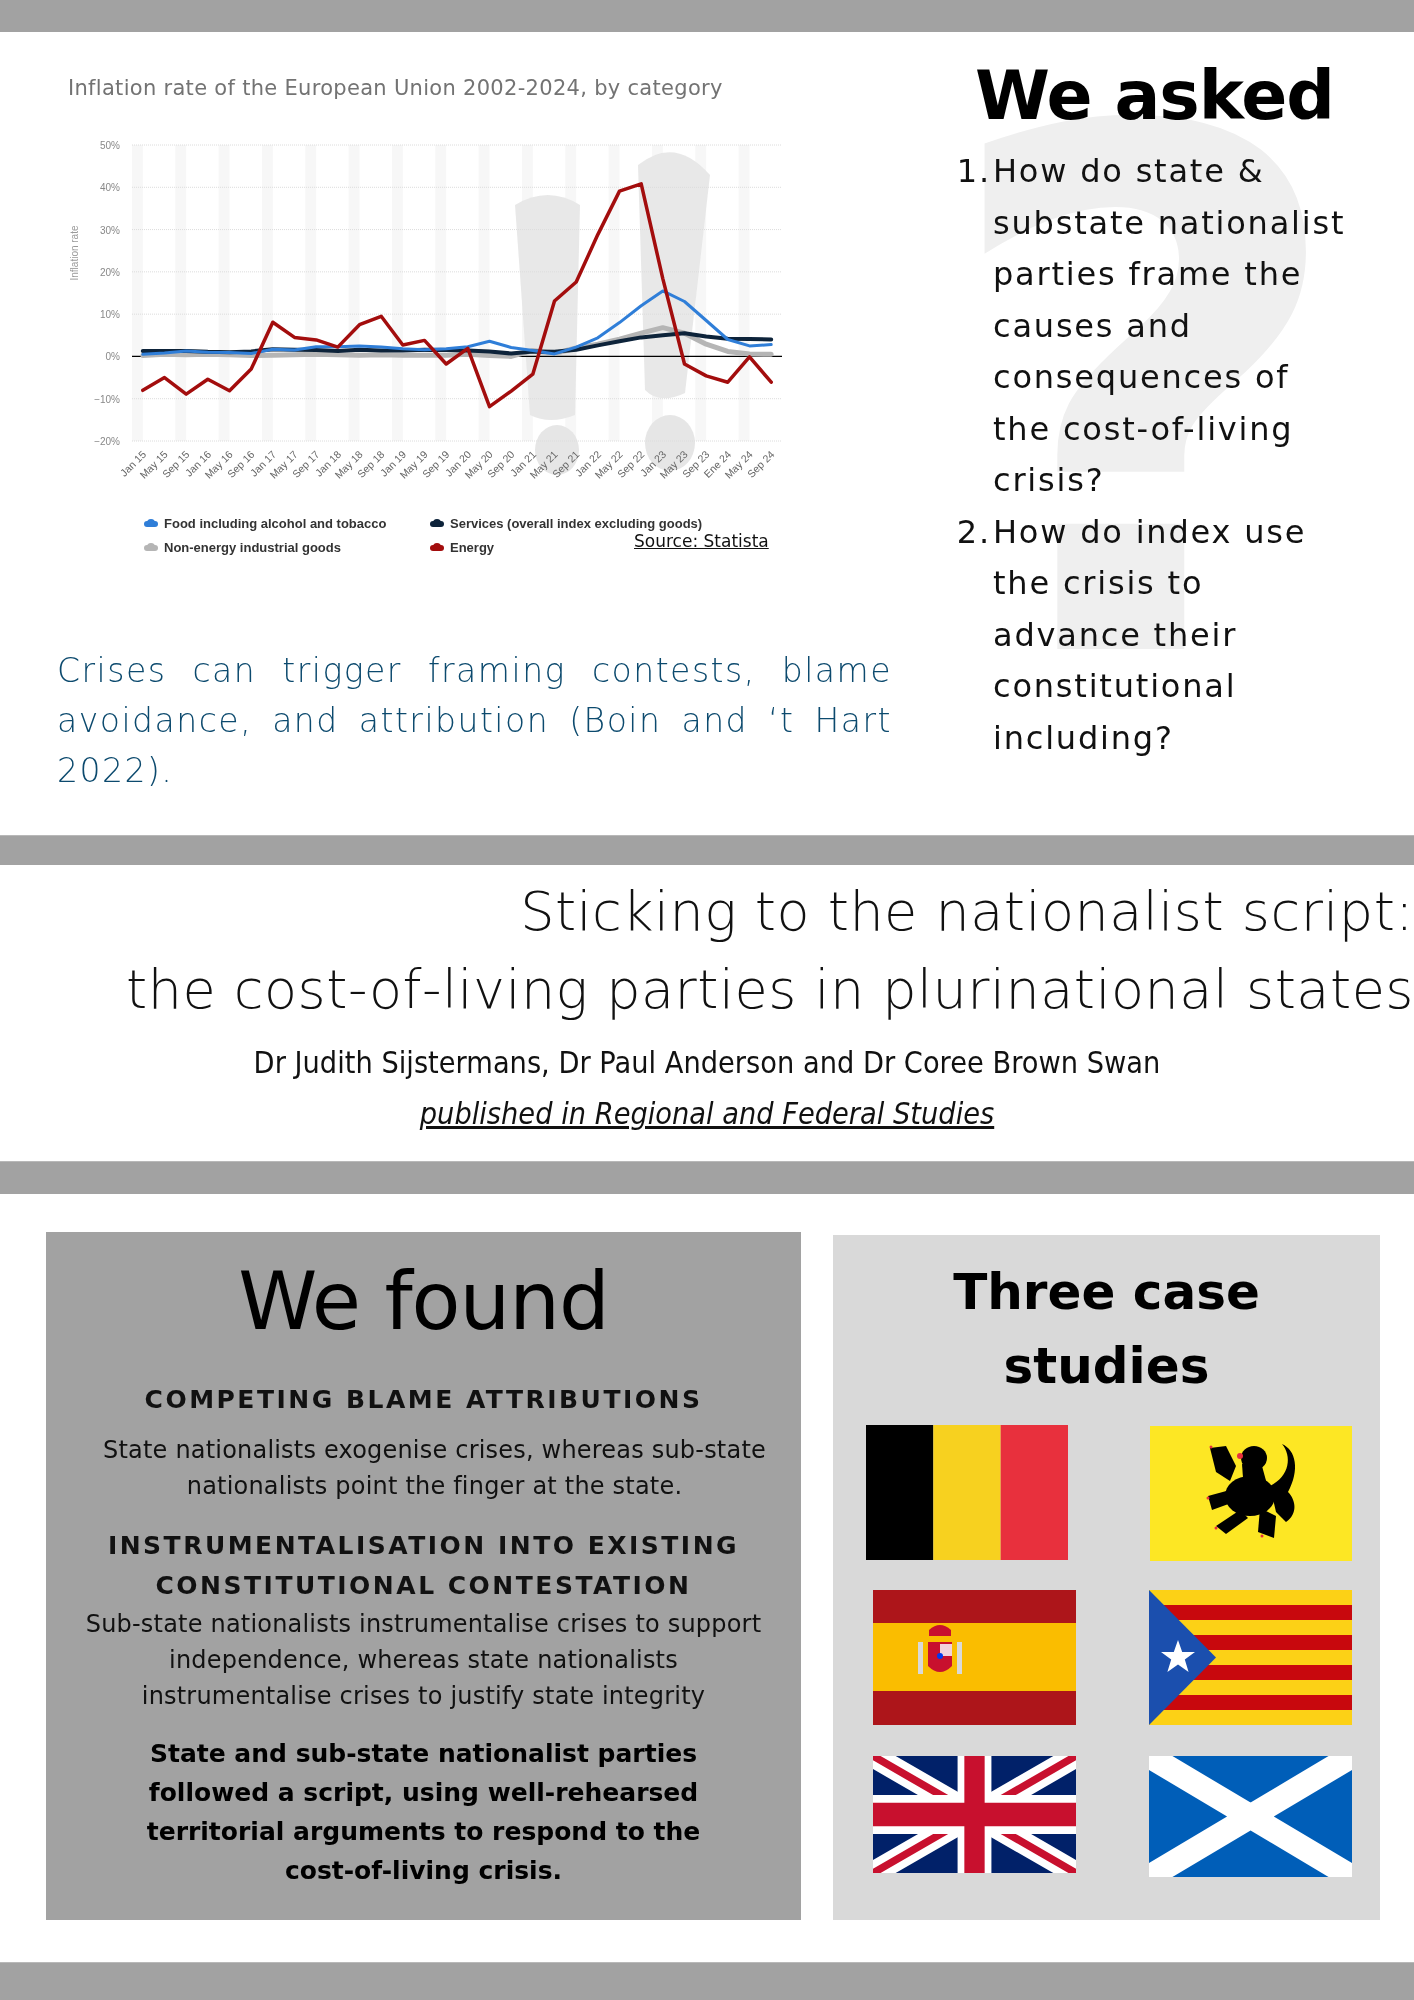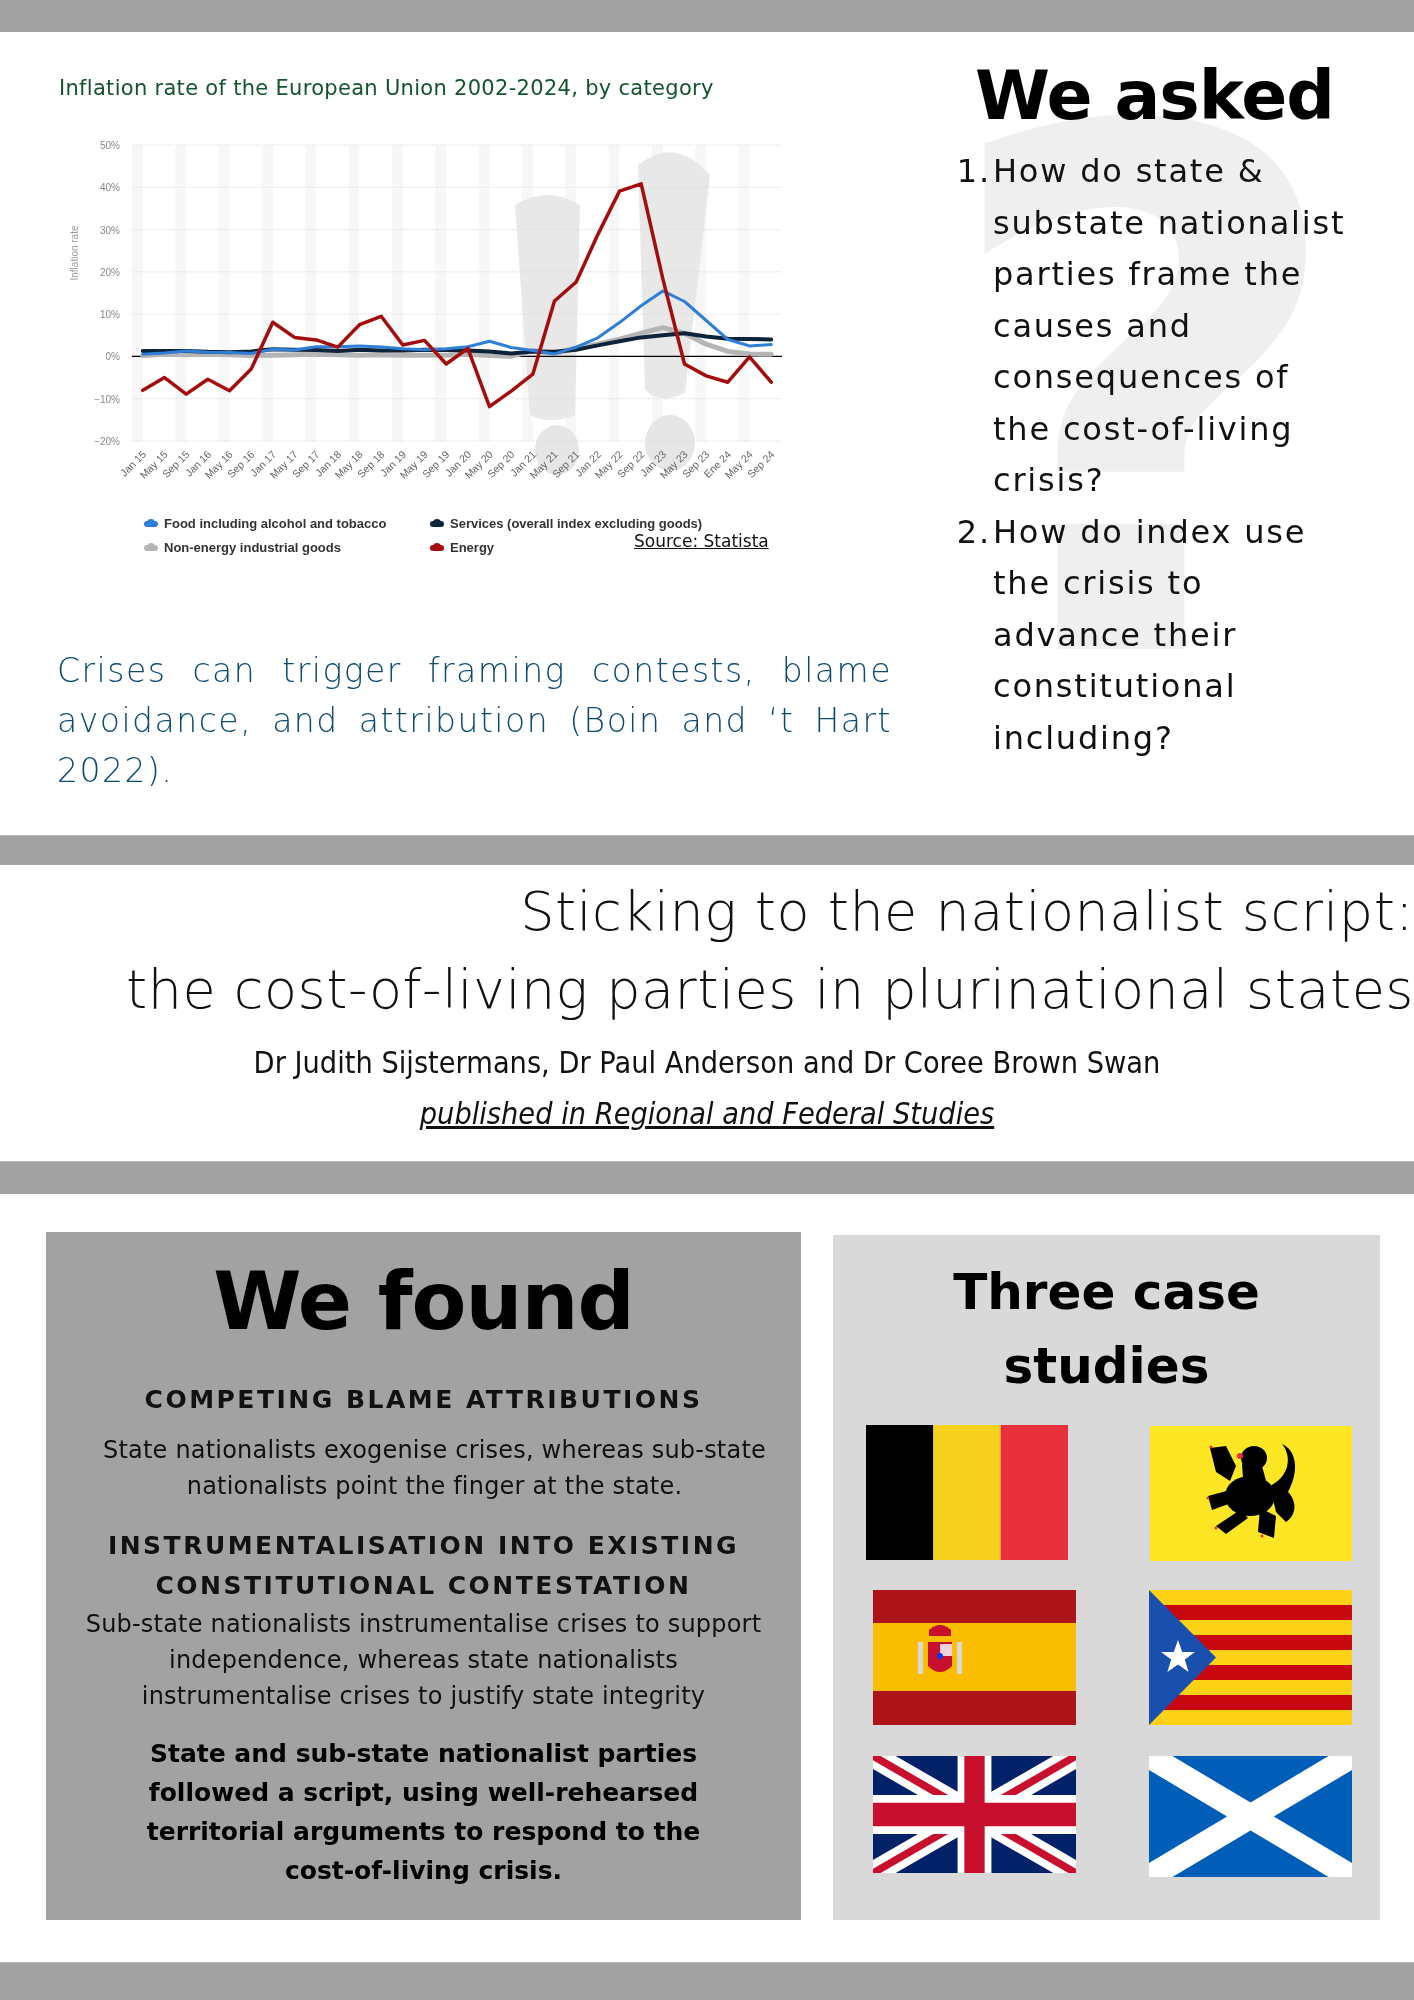--- a/index.html
+++ b/index.html
@@ -6,21 +6,21 @@
   html, body { width: 1414px; height: 2000px; background: #ffffff; overflow: hidden; }
   body { position: relative; font-family: "DejaVu Sans", sans-serif; color: #000; }
 
   .band { position: absolute; left: 0; width: 1414px; background: #a2a2a2; }
   .band-top { top: 0; height: 32px; }
   .band-mid1 { top: 835px; height: 30px; border-top: 1px solid #b8b8b8; }
   .band-mid2 { top: 1161px; height: 33px; border-top: 1px solid #b8b8b8; }
   .band-bottom { top: 1962px; height: 38px; border-top: 1px solid #b8b8b8; }
 
   
-  .chart-title { position: absolute; left: 59px; top: 76px; font-size: 21px; letter-spacing: 0.3px; color: #14532d; font-family: "DejaVu Sans", sans-serif; }
+  .chart-title { position: absolute; left: 68px; top: 76px; font-size: 21px; letter-spacing: 0.3px; color: #737373; font-family: "DejaVu Sans", sans-serif; }
   .chart-svg { position: absolute; left: 60px; top: 125px; }
   .legend { position: absolute; left: 144px; top: 516px; width: 640px; font-family: "Liberation Sans", sans-serif; font-size: 13px; font-weight: bold; color: #333; }
   .legend-item { position: absolute; white-space: nowrap; display: flex; align-items: center; gap: 6px; }
   .legend-swatch { display: inline-block; width: 14px; height: 6px; border-radius: 3px; position: relative; }
   .legend-swatch::after { content: ""; position: absolute; left: 3px; top: -2px; width: 8px; height: 8px; border-radius: 50%; background: inherit; }
   .source { position: absolute; left: 634px; top: 531px; font-family: "DejaVu Sans", sans-serif; font-size: 17px; text-decoration: underline; color: #111; text-align: center; }
 
   .intro-text { position: absolute; left: 57px; top: 646px; width: 835px; font-family: "DejaVu Sans", sans-serif; font-size: 33px; line-height: 50px; text-align: justify; text-align-last: left; letter-spacing: 1.5px; color: #0c4a6e; font-weight: 300; }
 
   
@@ -30,21 +30,21 @@
   .asked-item { display: flex; }
   .asked-num { width: 38px; flex: none; text-align: right; padding-right: 2px; }
 
   
   .main-title { position: absolute; left: 0; top: 873px; width: 1414px; text-align: right; font-family: "DejaVu Sans", sans-serif; font-size: 54px; line-height: 78px; font-weight: 300; color: #111; letter-spacing: 0.5px; }
   .authors { position: absolute; left: 0; top: 1044px; width: 1414px; text-align: center; font-family: "DejaVu Sans", sans-serif; font-size: 31px; transform: scaleX(0.88); color: #111; }
   .published { position: absolute; left: 0; top: 1095px; width: 1414px; text-align: center; font-family: "DejaVu Sans", sans-serif; font-size: 31px; font-style: italic; text-decoration: underline; transform: scaleX(0.88); color: #111; }
 
   
   .found-box { position: absolute; left: 46px; top: 1232px; width: 755px; height: 688px; background: #a2a2a2; text-align: center; }
-  .found-title { margin-top: 20px; font-family: "DejaVu Sans", sans-serif; font-weight: bold; font-size: 80px; line-height: 100px; letter-spacing: -1px; }
+  .found-title { margin-top: 20px; font-family: "DejaVu Sans", sans-serif; font-weight: normal; font-size: 80px; line-height: 100px; letter-spacing: -1px; }
   .found-heading { font-family: "DejaVu Sans", sans-serif; font-weight: bold; font-size: 25px; letter-spacing: 2.5px; line-height: 40px; color: #111; }
   .found-body { font-family: "DejaVu Sans", sans-serif; font-size: 24px; line-height: 36px; color: #111; letter-spacing: 0.2px; }
   .found-conclusion { font-family: "DejaVu Sans", sans-serif; font-weight: bold; font-size: 25px; line-height: 39px; color: #000; }
 
   
   .case-box { position: absolute; left: 833px; top: 1235px; width: 547px; height: 685px; background: #d9d9d9; }
   .case-title { position: absolute; left: 0; top: 20px; width: 100%; text-align: center; font-family: "DejaVu Sans", sans-serif; font-weight: bold; font-size: 50px; line-height: 74px; }
   .flag { position: absolute; overflow: hidden; }
 </style>
 </head>

